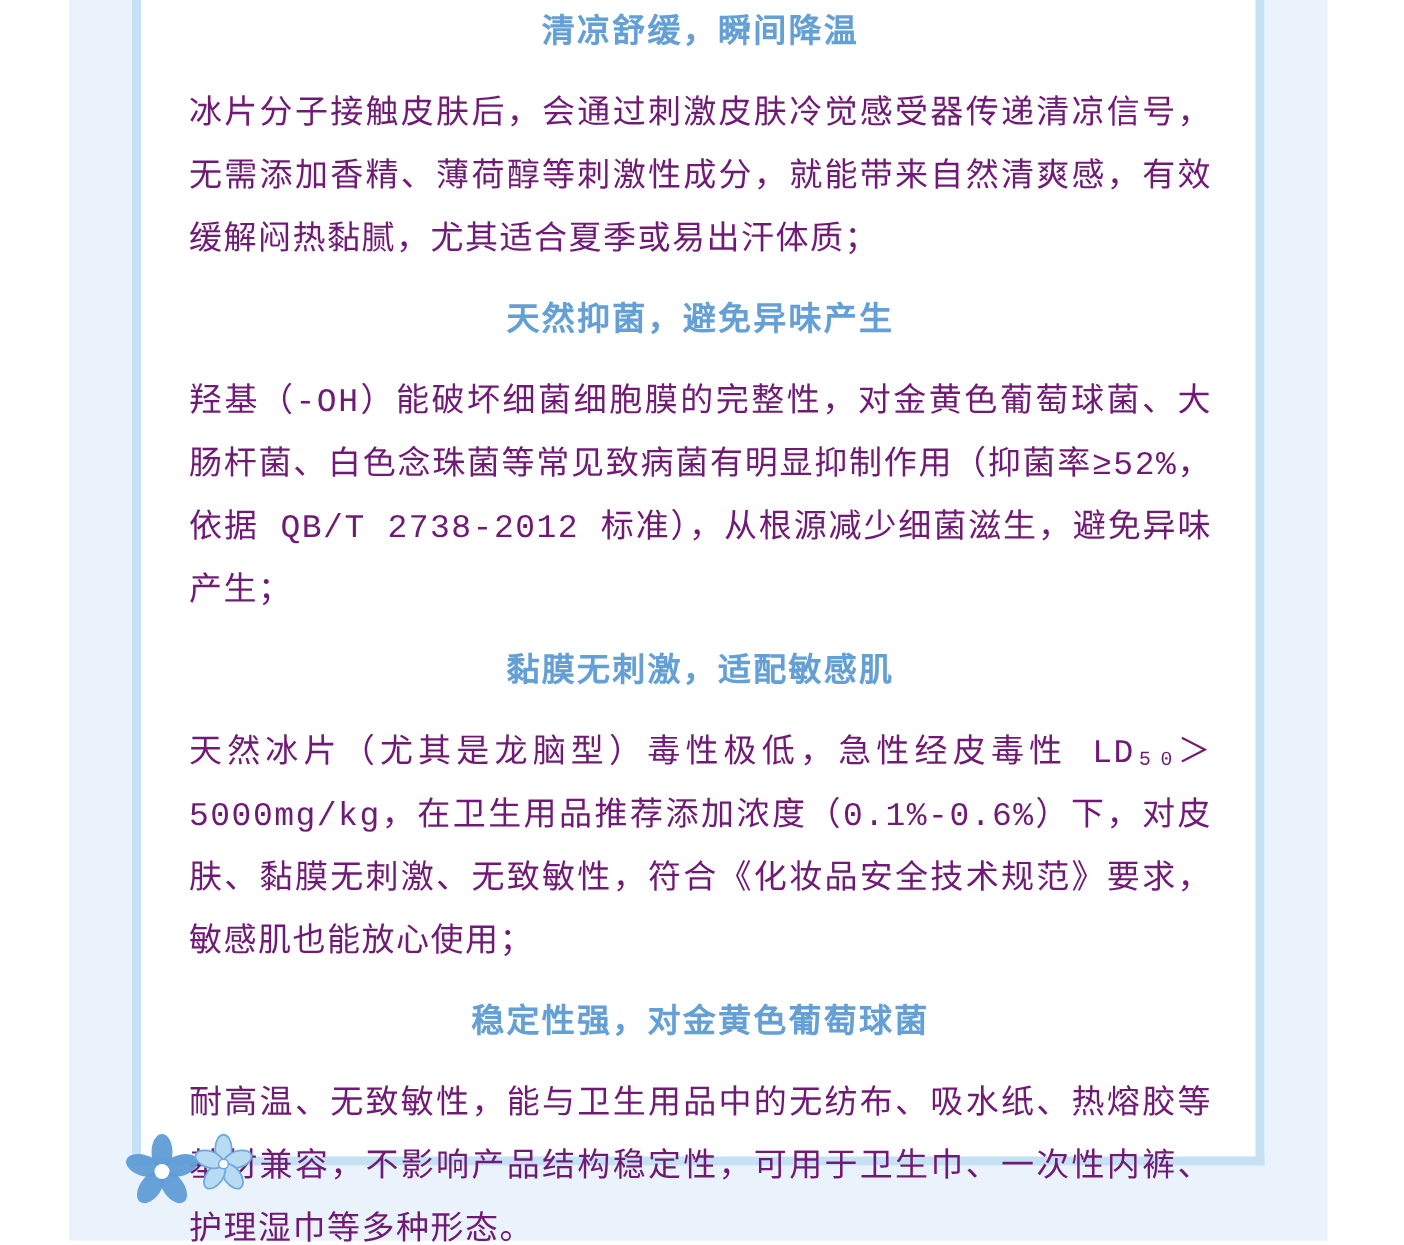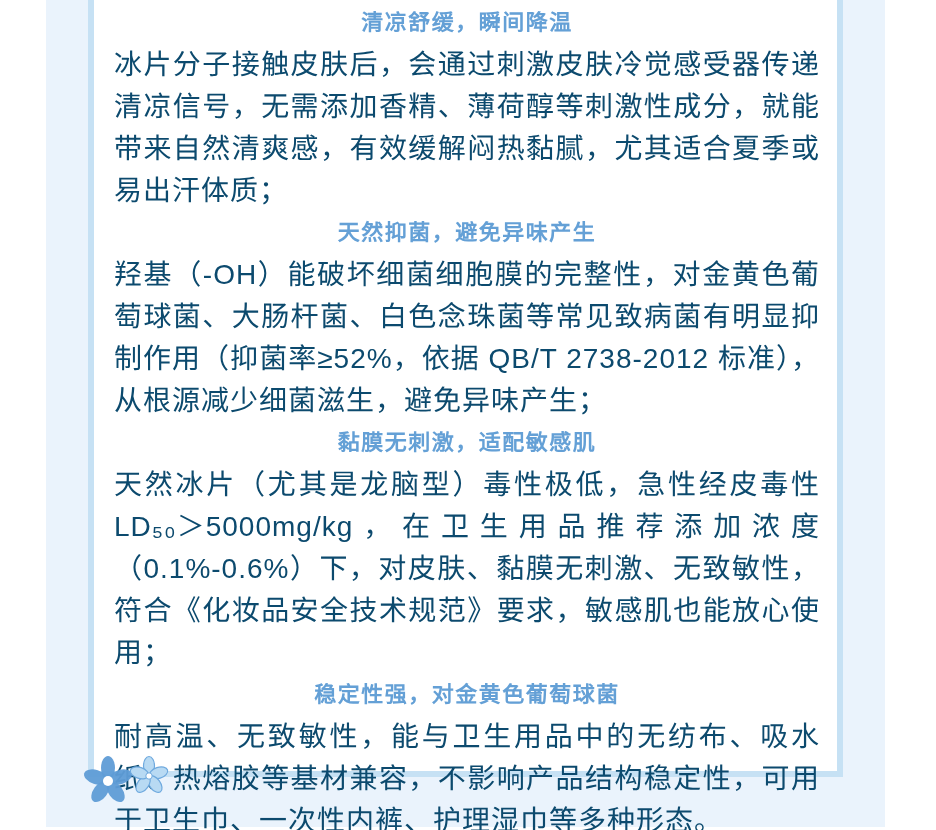--- a/index.html
+++ b/index.html
@@ -2,21 +2,21 @@
 <html lang="zh-CN"><head>
 <meta charset="utf-8">
 <style>
   html, body { margin: 0; padding: 0; background: #ffffff; }
   .stage {
     position: relative;
     width: 936px;
     height: 830px;
     background: #ffffff;
     overflow: hidden;
-    font-family: Liberation Sans, sans-serif;
+    font-family: Liberation Mono, monospace;
   }
   .panel {
     position: absolute;
     left: 46px;
     top: 0;
     width: 839px;
     height: 827px;
     background: #eaf3fc;
   }
   .card {
@@ -34,28 +34,28 @@
   .sec-head {
     margin: 0;
     font-size: 22px;
     line-height: 42px;
     font-weight: bold;
     text-align: center;
     letter-spacing: 1.5px;
     color: #64a0d6;
   }
   .sec-body {
-    margin: 0;
-    font-size: 28px;
+    margin: 12px;
+    font-size: 22px;
     line-height: 42px;
     font-weight: 400;
     text-align: justify;
     text-align-last: left;
     letter-spacing: 1px;
-    color: #0c4a6e;
+    color: #701a75;
   }
   .flowers {
     position: absolute;
     left: 80px;
     top: 748px;
     width: 100px;
     height: 70px;
     z-index: 5;
   }
 </style>

